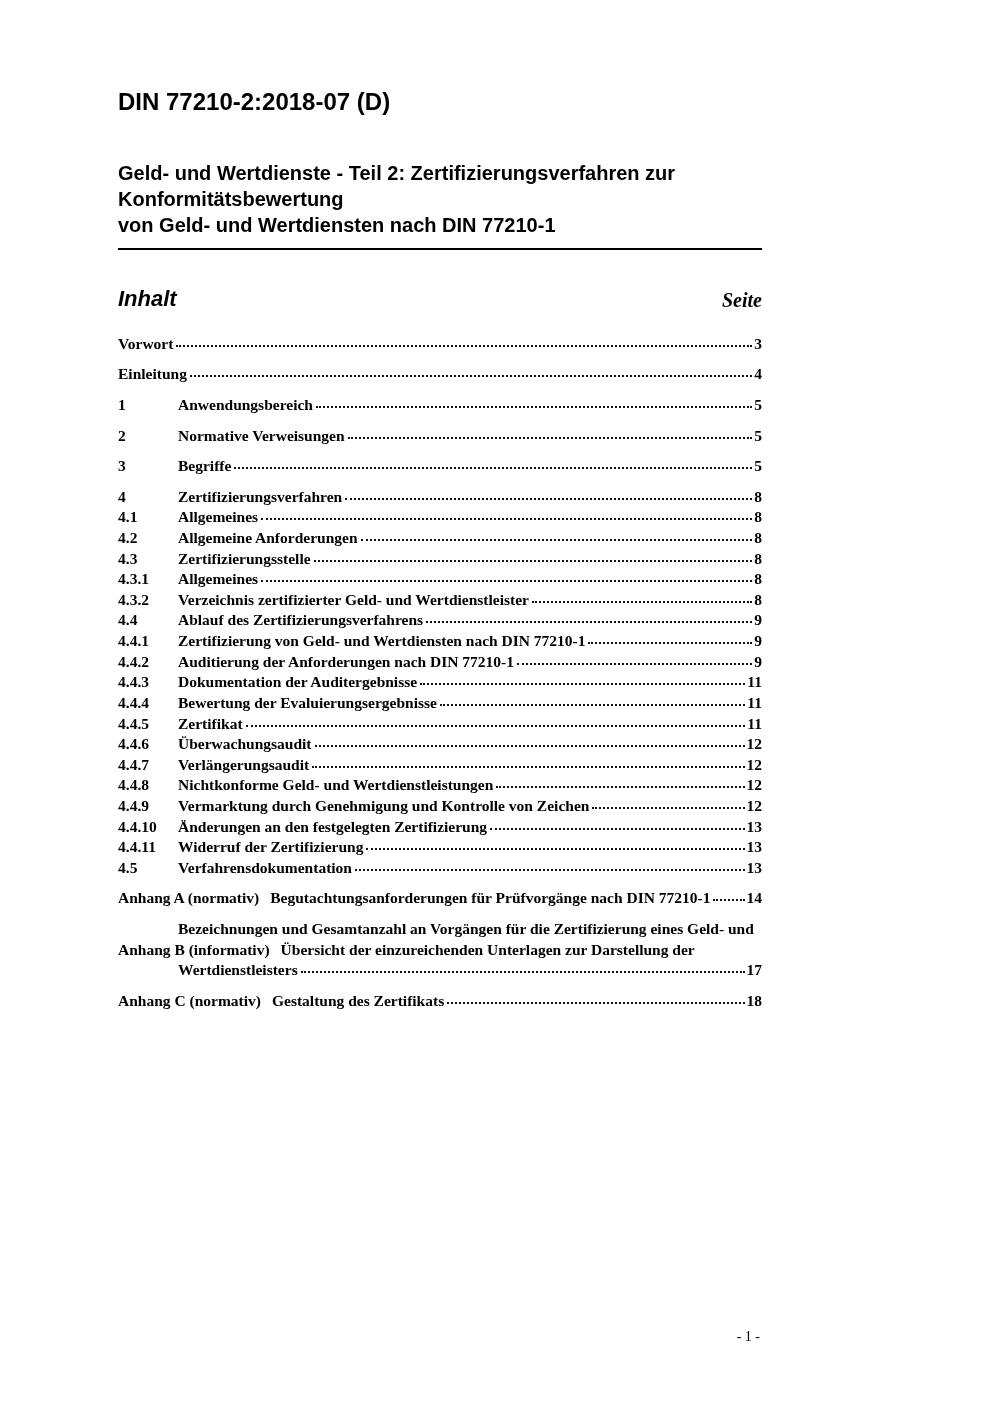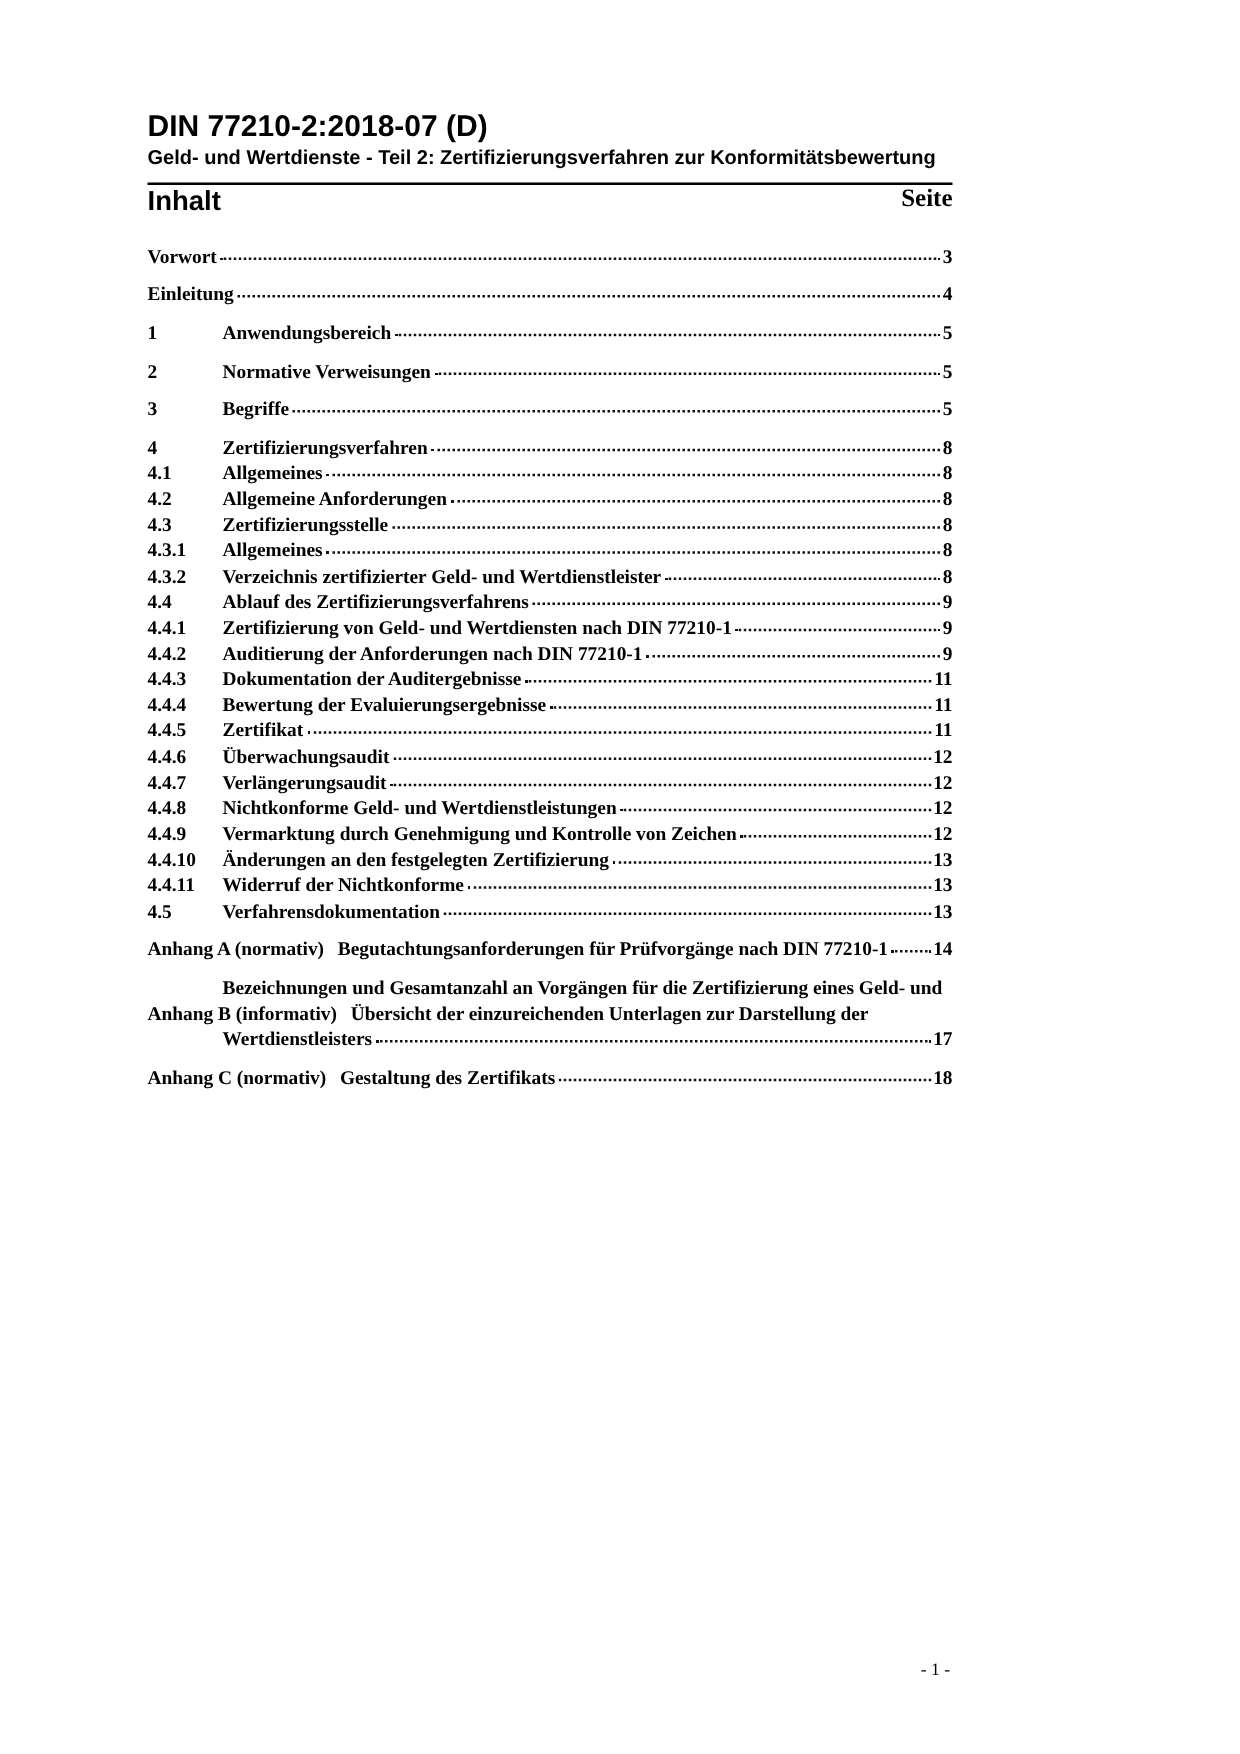--- a/index.html
+++ b/index.html
@@ -18,31 +18,34 @@
     box-sizing: border-box;
   }
   .doc-id {
     margin: 0;
     font-family: "Liberation Sans", "DejaVu Sans", sans-serif;
     font-weight: bold;
     font-size: 24px;
     line-height: 1.15;
   }
   .doc-title {
+    margin-top: 44px;
     font-family: "Liberation Sans", "DejaVu Sans", sans-serif;
     font-weight: bold;
-    font-size: 16px;
+    font-size: 20px;
     line-height: 1.32;
     padding-bottom: 9px;
     border-bottom: 2px solid #000;
   }
   .toc-header {
+    margin-top: 36px;
     display: flex;
     justify-content: space-between;
-    align-items: flex-start;
+    align-items: flex-end;
+    font-style: italic;
   }
   .toc-heading {
     font-family: "Liberation Sans", "DejaVu Sans", sans-serif;
     font-weight: bold;
     font-size: 22px;
   }
   .page-col-heading {
     font-weight: bold;
     font-size: 20px;
   }
@@ -79,20 +82,21 @@
 </style>
 </head>
 <body>
 
 <div class="page">
 
   <h1 class="doc-id">DIN 77210-2:2018-07 (D)</h1>
 
   <div class="doc-title">
     <span>Geld- und Wertdienste - Teil 2: Zertifizierungsverfahren zur Konformitätsbewertung</span><br>
+    <span>von Geld- und Wertdiensten nach DIN 77210-1</span>
   </div>
 
   <div class="toc-header">
     <span class="toc-heading">Inhalt</span>
     <span class="page-col-heading">Seite</span>
   </div>
 
   <div class="toc-list">
       <div class="toc-entry spaced">
         <div class="toc-row">
@@ -264,21 +268,21 @@
         <div class="toc-row">
           <span class="toc-num">4.4.10</span>
           <span class="toc-title">Änderungen an den festgelegten Zertifizierung</span>
           <span class="leader"></span>
           <span class="toc-page">13</span>
         </div>
       </div>
       <div class="toc-entry">
         <div class="toc-row">
           <span class="toc-num">4.4.11</span>
-          <span class="toc-title">Widerruf der Nichtkonforme</span>
+          <span class="toc-title">Widerruf der Zertifizierung</span>
           <span class="leader"></span>
           <span class="toc-page">13</span>
         </div>
       </div>
       <div class="toc-entry">
         <div class="toc-row">
           <span class="toc-num">4.5</span>
           <span class="toc-title">Verfahrensdokumentation</span>
           <span class="leader"></span>
           <span class="toc-page">13</span>

